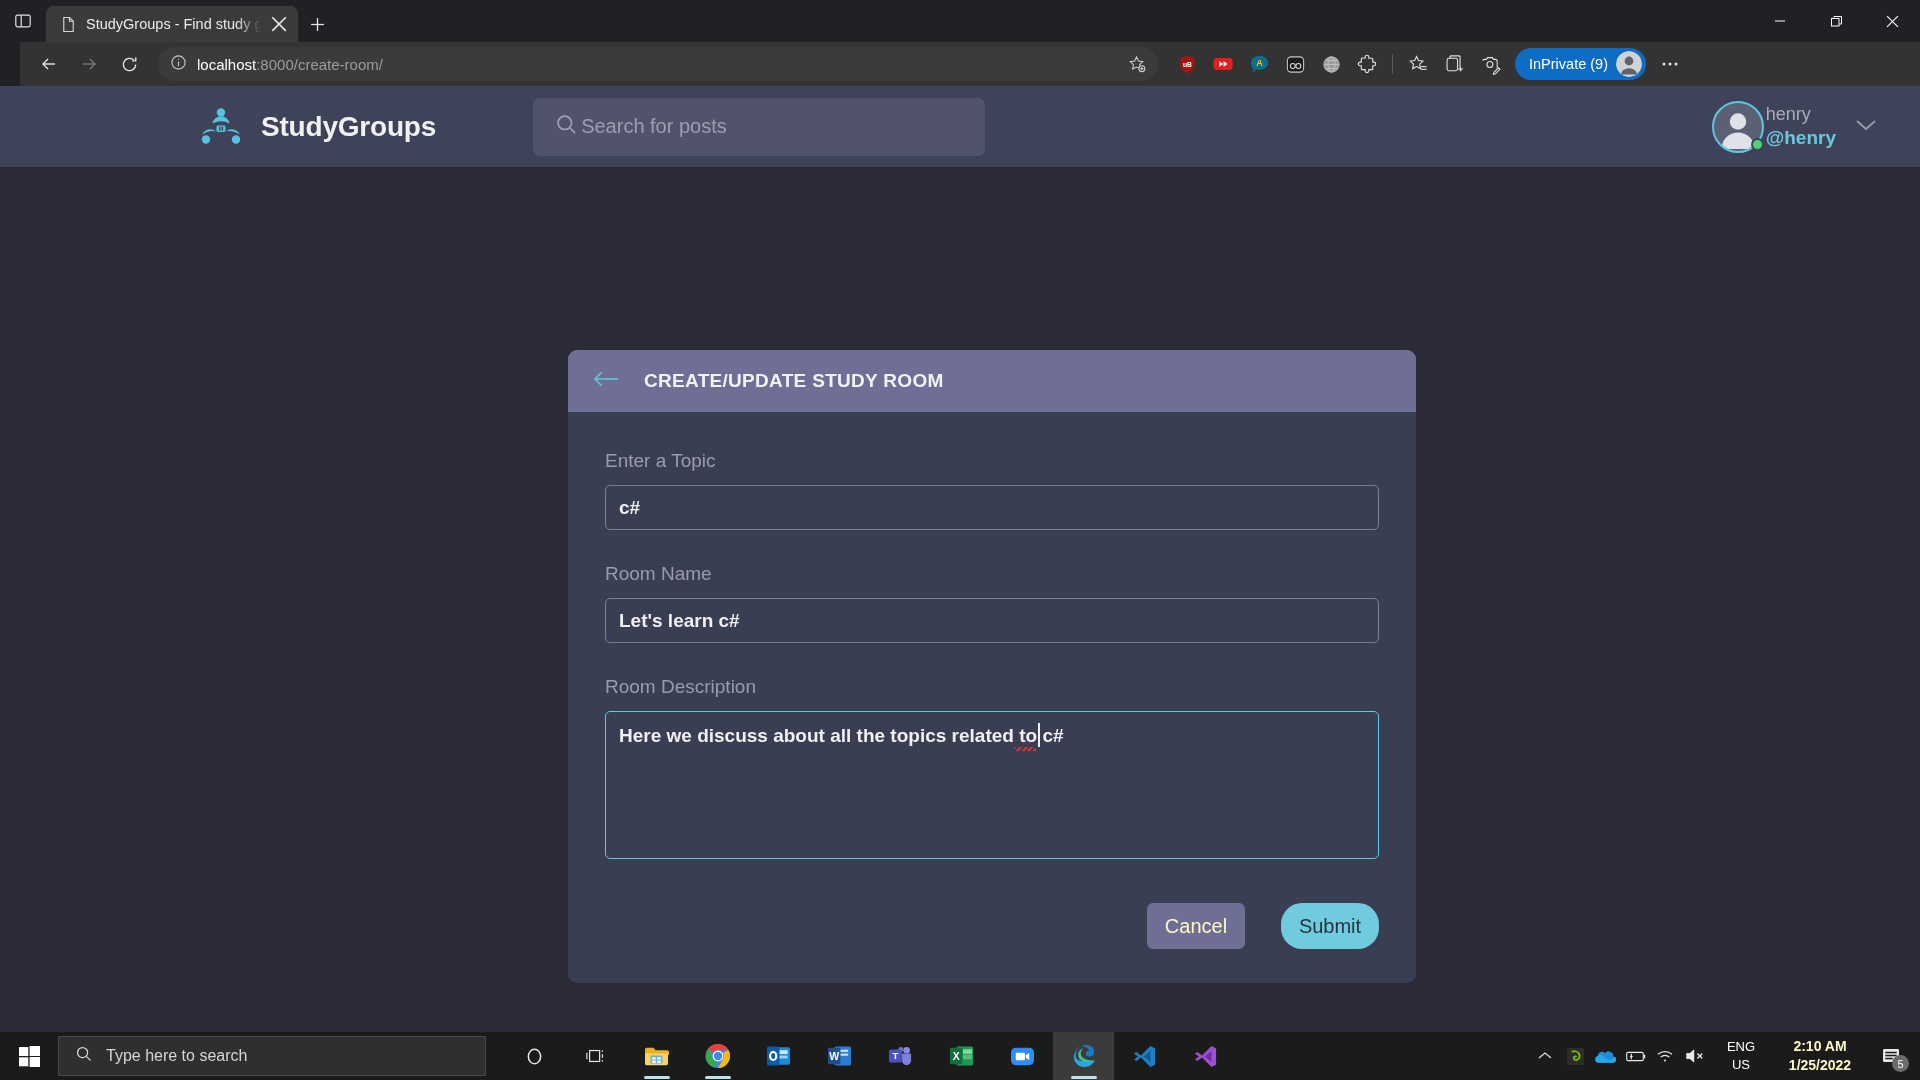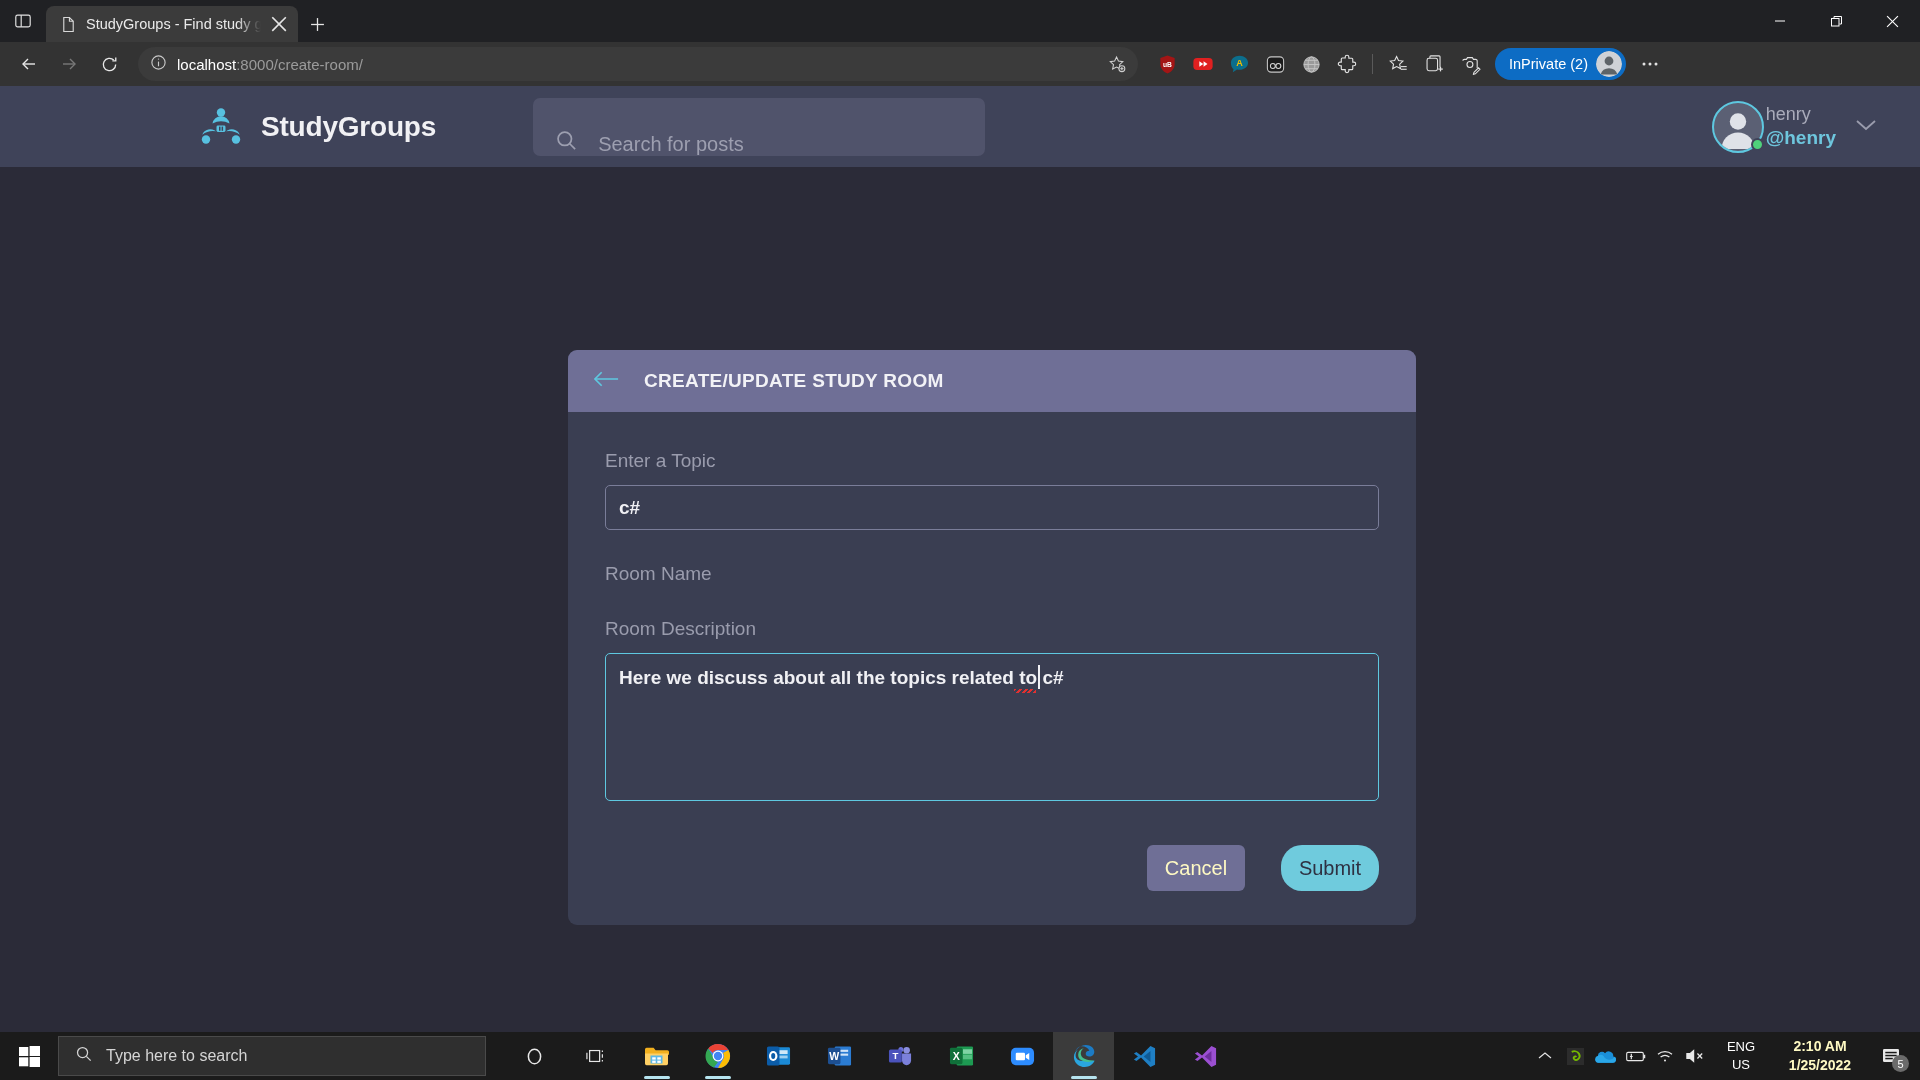--- a/index.html
+++ b/index.html
@@ -29,21 +29,21 @@
     flex: 1 1 auto; color: #eaeaea; font-size: 14.5px; white-space: nowrap;
     overflow: hidden;
     -webkit-mask-image: linear-gradient(to right, #000 86%, transparent 100%);
     mask-image: linear-gradient(to right, #000 86%, transparent 100%);
   }
   .tab-close { width: 22px; height: 22px; display: flex; align-items: center; justify-content: center; border-radius: 4px; }
   .new-tab { width: 38px; height: 36px; display: flex; align-items: center; justify-content: center; }
   .win-controls { position: absolute; right: 0; top: 0; display: flex; height: 42px; }
   .win-btn { width: 56px; height: 42px; display: flex; align-items: center; justify-content: center; }
 
-  .toolbar { height: 44px; display: flex; align-items: center; padding: 0 8px 0 10px; gap: 2px; background: #333333; }
+  .toolbar { height: 44px; display: flex; align-items: center; padding: 0 8px 0 10px; gap: 2px; background: #333333; margin-left: 20px; }
   .nav-btn { width: 38px; height: 34px; display: flex; align-items: center; justify-content: center; border-radius: 5px; }
   .omnibox {
     flex: 0 0 auto; width: 1000px; height: 34px; margin-left: 8px;
     background: #3b3b3b; border-radius: 17px; display: flex; align-items: center;
     padding: 0 6px 0 12px; gap: 10px;
   }
   .omnibox-url { flex: 1 1 auto; font-size: 15px; color: #9b9b9b; white-space: nowrap; overflow: hidden; }
   .omnibox-url b { color: #ffffff; font-weight: 400; }
   .ob-action { width: 30px; height: 30px; display: flex; align-items: center; justify-content: center; border-radius: 4px; }
   .ext-strip { display: flex; align-items: center; gap: 2px; margin-left: 10px; }
@@ -58,21 +58,21 @@
   .more-btn { width: 36px; height: 34px; display: flex; align-items: center; justify-content: center; margin-left: 4px; }
 
   
   .viewport { position: absolute; top: 86px; left: 0; width: 1920px; height: 952px; background: #2b2b38; overflow: hidden; }
   .app-nav { height: 81px; background: #3f4359; display: flex; align-items: center; padding: 0 0 0 199px; }
   .brand { display: flex; align-items: center; gap: 18px; }
   .brand-logo { width: 44px; height: 44px; }
   .brand-name { color: #f1f1f4; font-size: 28px; font-weight: bold; letter-spacing: -0.2px; }
   .search-box {
     margin-left: 97px; width: 452px; height: 58px; background: #50536b;
-    border-radius: 7px; display: flex; align-items: flex-end; gap: 20px; padding: 0 22px;
+    border-radius: 7px; display: flex; align-items: center; gap: 3px; padding: 0 22px;
   }
   .search-placeholder { color: #9d9fb0; font-size: 20px; }
   .profile { margin-left: auto; margin-right: 42px; display: flex; align-items: center; gap: 2px; }
   .avatar-wrap { position: relative; width: 52px; height: 52px; }
   .avatar-ring {
     width: 52px; height: 52px; border-radius: 50%; border: 2px solid #5ec8e0;
     background: #5b6074; overflow: hidden; display: flex; align-items: flex-end; justify-content: center;
   }
   .status-dot {
     position: absolute; right: 0px; bottom: 2px; width: 13px; height: 13px;
@@ -306,21 +306,21 @@
       </div>
       <div class="ext-btn">
         <svg width="21" height="21" viewBox="0 0 22 22" fill="none" stroke="#e2e2e2" stroke-width="1.15">
           <path d="M3 7.2a1.6 1.6 0 0 1 1.6-1.6h2.1l1.2-1.8h5l1.2 1.8h2.1A1.6 1.6 0 0 1 18 7.2v7.4"></path>
           <circle cx="10.4" cy="11" r="3.1"></circle>
             <path d="M14.6 19.3l4.8-4.8 1.5 1.5-4.8 4.8-2 .5z"></path>
         </svg>
       </div>
 
       <div class="inprivate-pill">
-        <span class="inprivate-label">InPrivate (2)</span>
+        <span class="inprivate-label">InPrivate (9)</span>
         <span class="inprivate-avatar">
           <svg viewBox="0 0 26 26" width="26" height="26">
             <circle cx="13" cy="13" r="13" fill="#cfd2d6"></circle>
             <circle cx="13" cy="10" r="4.4" fill="#5e6468"></circle>
             <path d="M4.6 23.4a8.8 8.8 0 0 1 16.8 0z" fill="#5e6468"></path>
           </svg>
         </span>
       </div>
 
       <div class="more-btn">
@@ -398,20 +398,21 @@
           </svg>
         </span>
         <span class="card-header-title">CREATE/UPDATE STUDY ROOM</span>
       </div>
 
       <div class="card-body">
         <div class="field-label">Enter a Topic</div>
         <input class="text-input" type="text" value="c#" style="">
 
         <div class="field-label second">Room Name</div>
+        <input class="text-input" type="text" value="Let's learn c#" style="">
 
         <div class="field-label second">Room Description</div>
         <div class="textarea-wrap">
           <textarea class="textarea-field" style="">Here we discuss about all the topics related to c#</textarea>
           <span class="spell-underline"></span>
           <span class="caret"></span>
         </div>
 
         <div class="card-actions">
           <button class="btn btn-cancel">Cancel</button>

